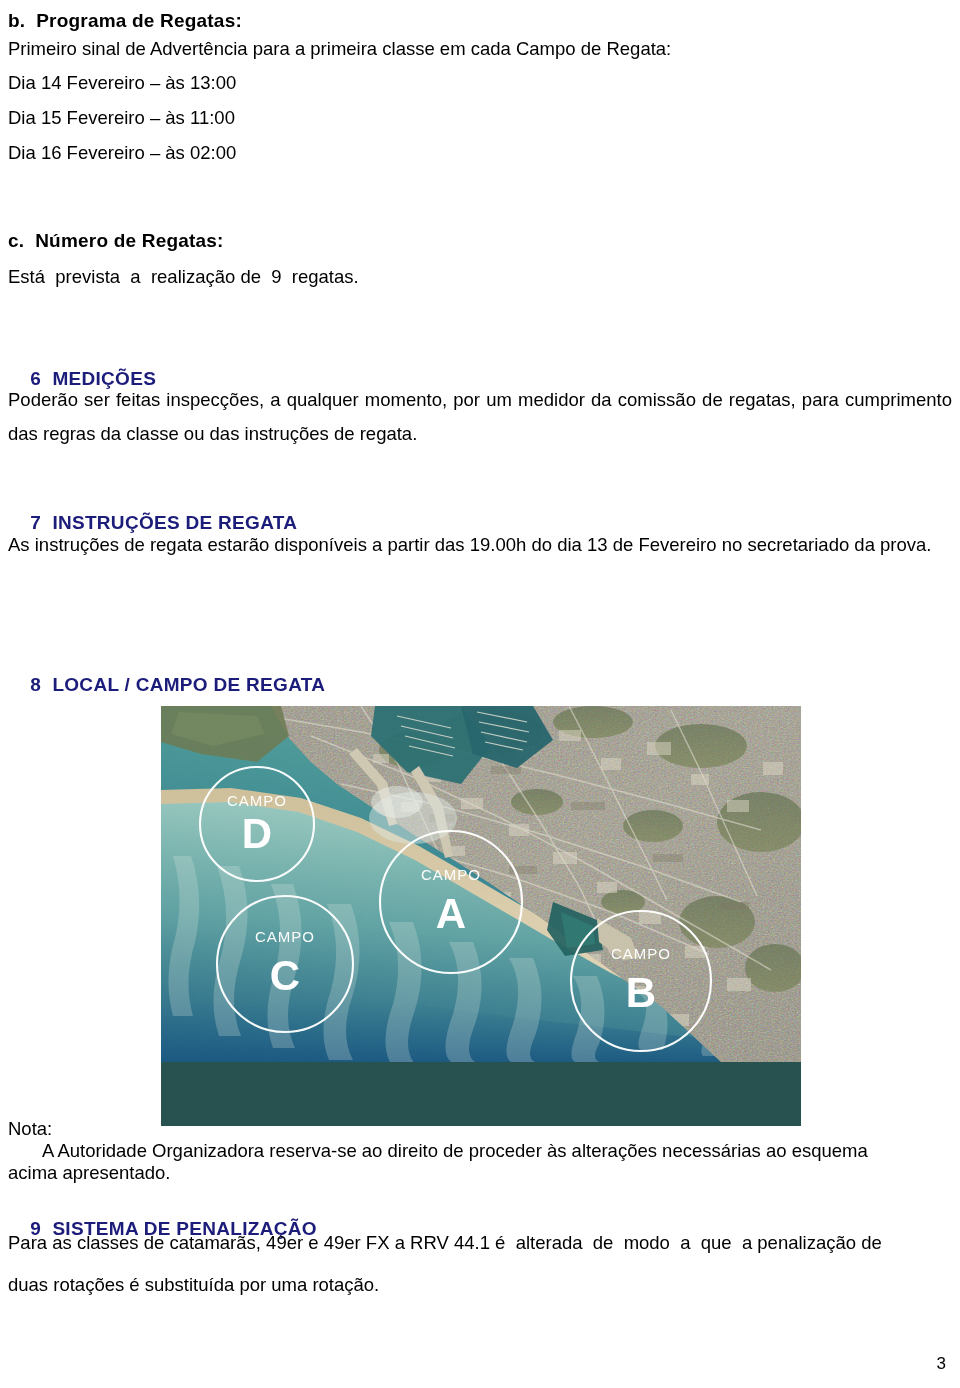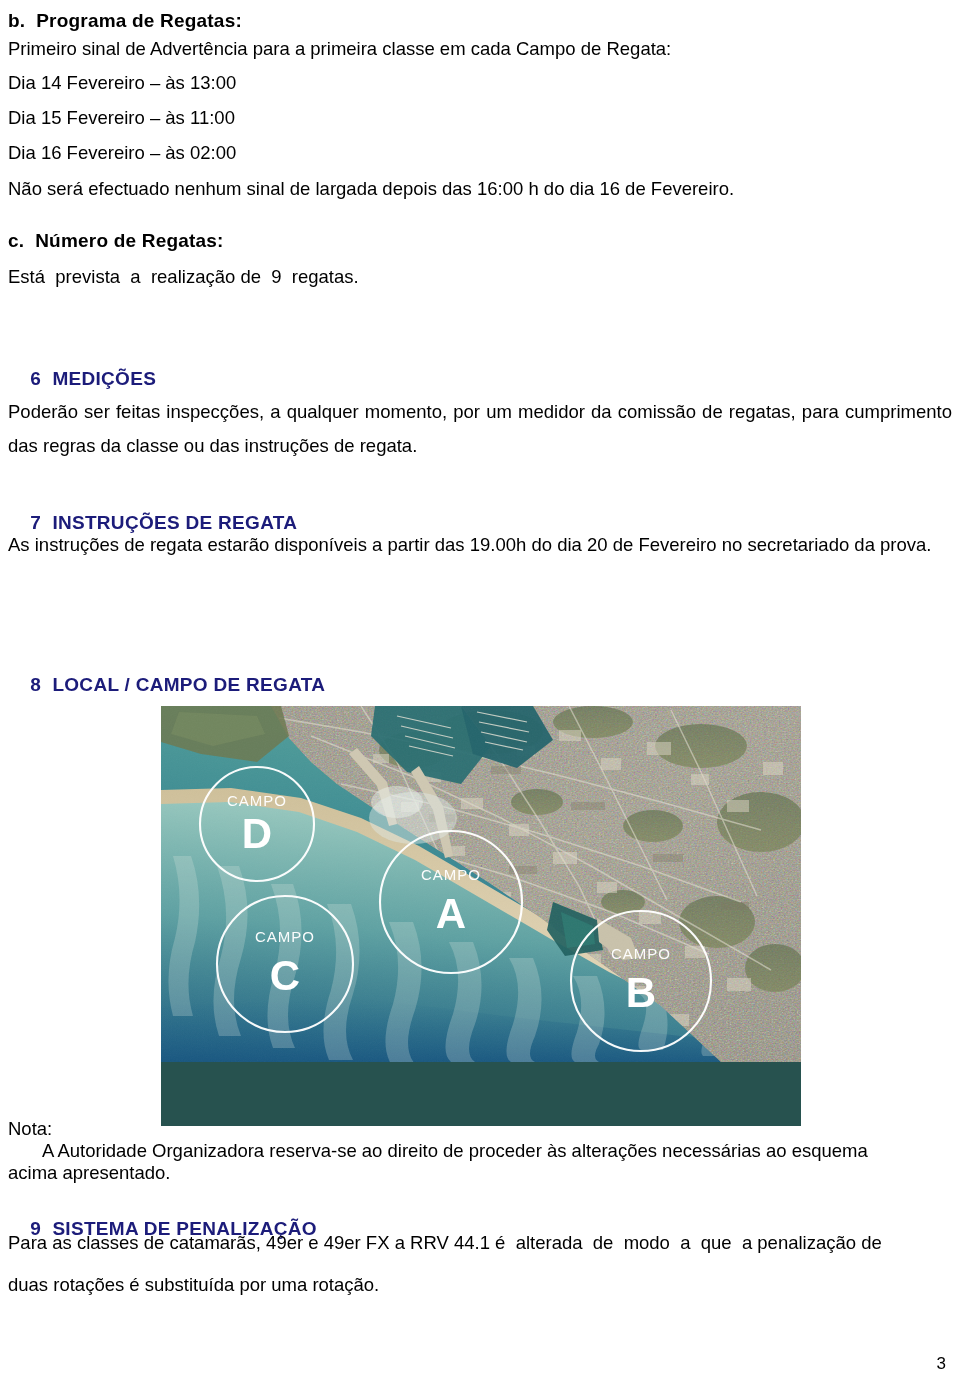--- a/index.html
+++ b/index.html
@@ -40,21 +40,20 @@
     white-space: pre;
   }
   .para {
     font-size: 18.5px;
     color: #000;
     line-height: 1.0;
   }
   .para.just {
     text-align: justify;
     text-align-last: left;
-    margin-top: 12px;
   }
   .nowrap { white-space: pre; }
 
   
   .ln { position: absolute; left: 8px; }
 
   
   .map-wrap {
     position: absolute;
     left: 161px;
@@ -105,37 +104,36 @@
   <div class="ln h-sub" style="top:10px;">b.  Programa de Regatas:</div>
 
   <div class="ln para nowrap" style="top:40px;">Primeiro sinal de Advertência para a primeira classe em cada Campo de Regata:</div>
 
   <div class="ln para nowrap" style="top:74px;">Dia 14 Fevereiro – às 13:00</div>
 
   <div class="ln para nowrap" style="top:109px;">Dia 15 Fevereiro – às 11:00</div>
 
   <div class="ln para nowrap" style="top:144px;">Dia 16 Fevereiro – às 02:00</div>
 
-  <div class="ln para nowrap" style="top:180px;">Não será efectuado nenhum sinal de largada depois das 16:00 h do dia 16 de Fevereiro.</div>
 
   <div class="ln h-sub" style="top:230px;">c.  Número de Regatas:</div>
 
   <div class="ln para nowrap" style="top:268px;">Está  prevista  a  realização de  9  regatas.</div>
 
   <div class="ln h-num" style="top:346px;">
     <span>6</span><span>&nbsp;&nbsp;</span><span>MEDIÇÕES</span>
   </div>
 
   <div class="ln para just" style="top:383px; width:944px; line-height:34px;">Poderão ser feitas inspecções, a qualquer momento, por um medidor da comissão de regatas, para cumprimento das regras da classe ou das instruções de regata.</div>
 
   <div class="ln h-num" style="top:490px;">
     <span>7</span><span>&nbsp;&nbsp;</span><span>INSTRUÇÕES DE REGATA</span>
   </div>
 
-  <div class="ln para" style="top:527px; width:944px; line-height:35px;">As instruções de regata estarão disponíveis a partir das 19.00h do dia 20 de Fevereiro no secretariado da prova.</div>
+  <div class="ln para" style="top:527px; width:944px; line-height:35px;">As instruções de regata estarão disponíveis a partir das 19.00h do dia 13 de Fevereiro no secretariado da prova.</div>
 
   <div class="ln h-num" style="top:652px;">
     <span>8</span><span>&nbsp;&nbsp;</span><span>LOCAL / CAMPO DE REGATA</span>
   </div>
 
   <div class="map-wrap">
     <svg class="map-svg" viewBox="0 0 640 356" preserveAspectRatio="none">
       <defs>
 
         <linearGradient id="gSea" x1="0" y1="1" x2="0.25" y2="0">

